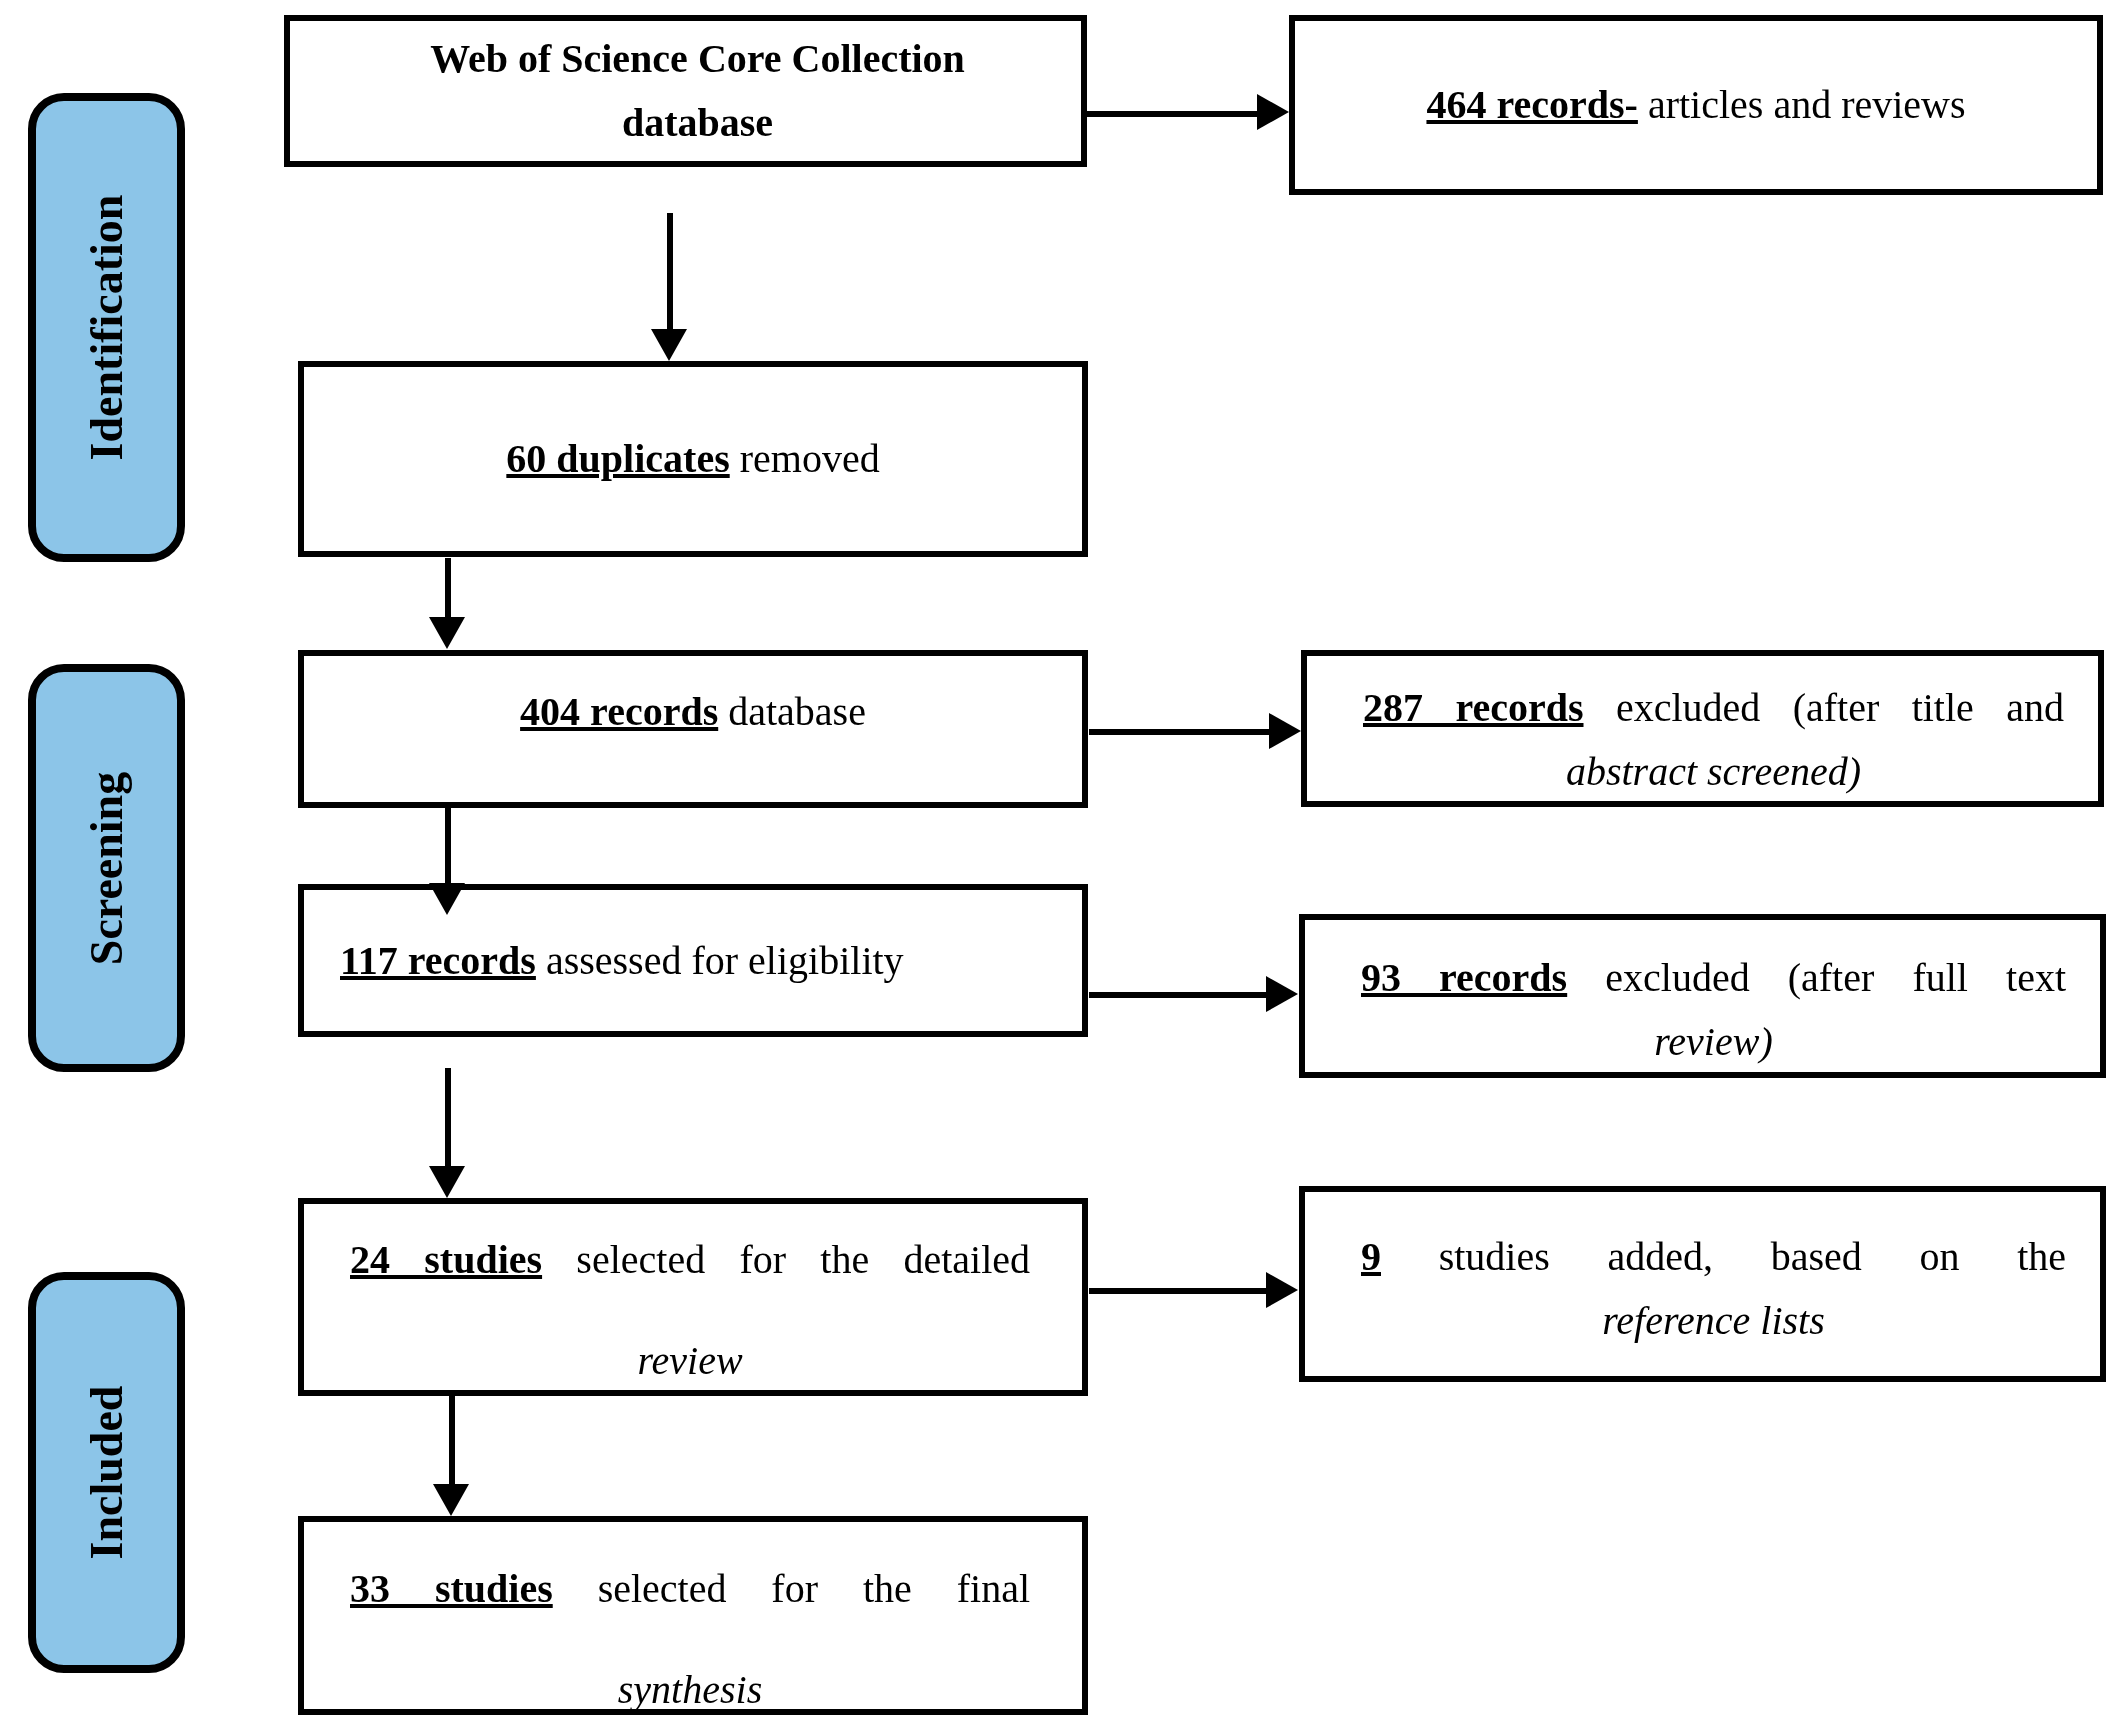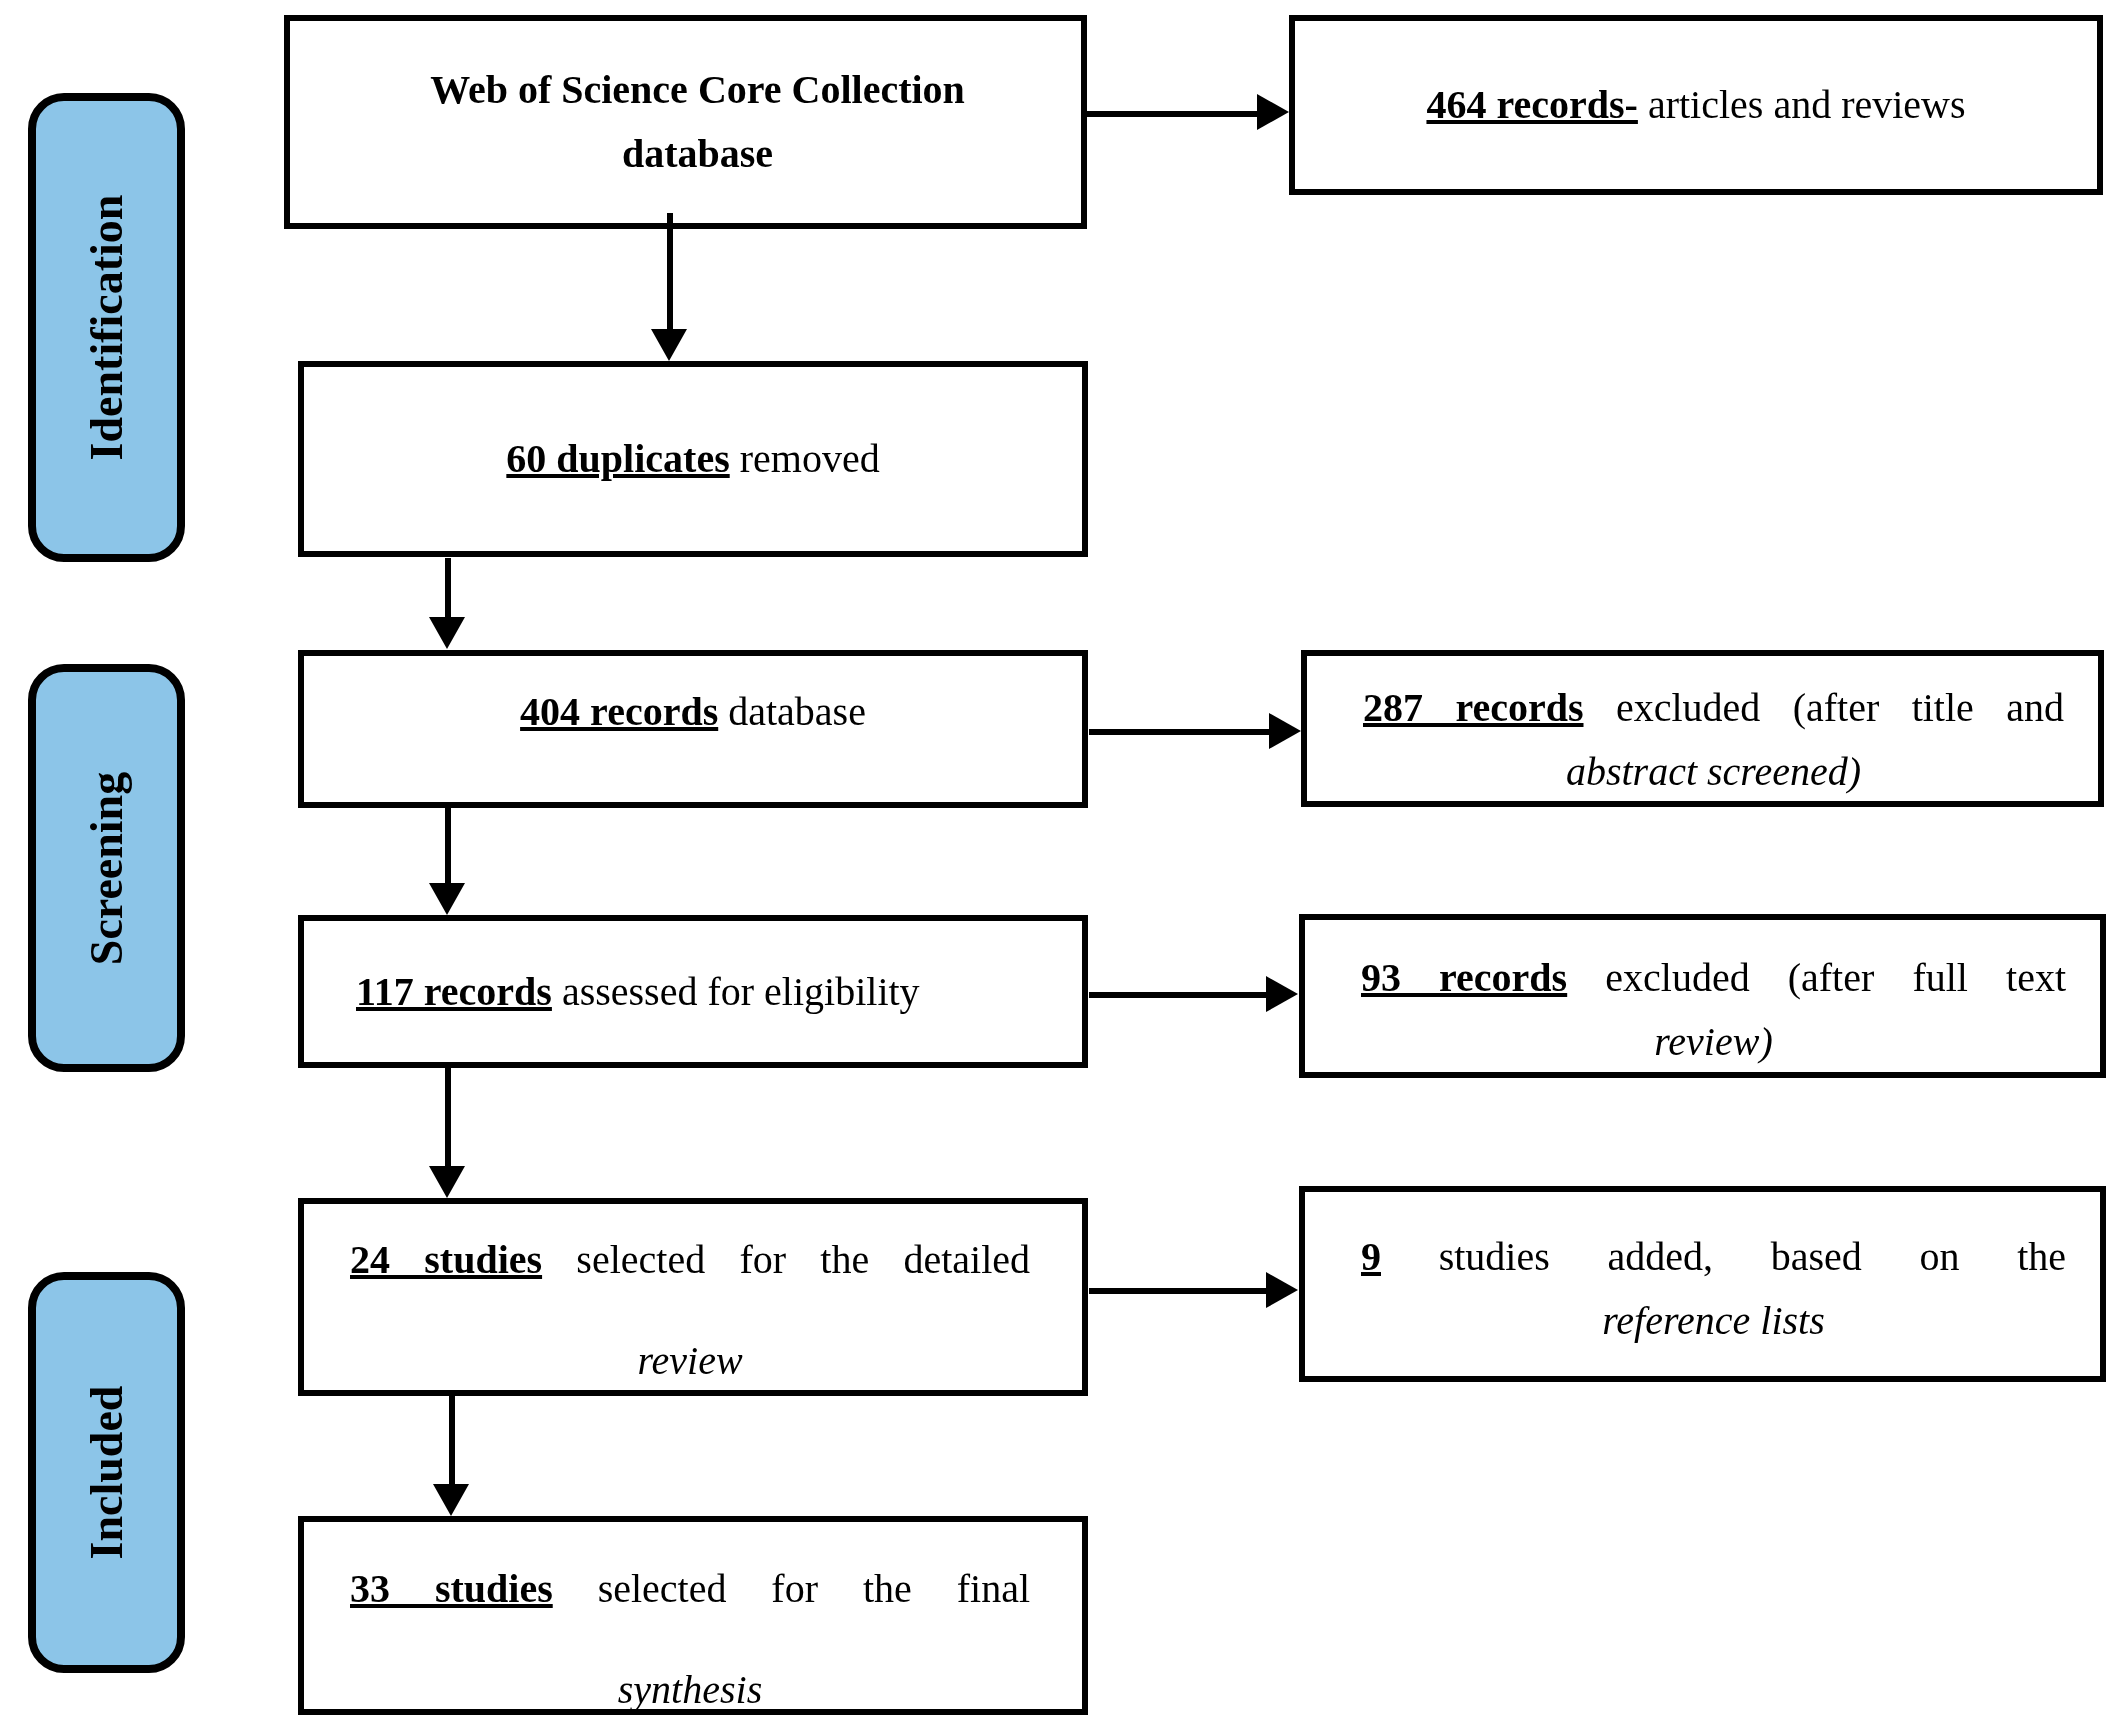--- a/index.html
+++ b/index.html
@@ -55,24 +55,24 @@
     border-left:18.5px solid transparent;
     border-right:18.5px solid transparent;
   }
 
   
   #stage-identification{left:28px;top:93px;width:157px;height:469px;}
   #stage-screening{left:28px;top:664px;width:157px;height:408px;}
   #stage-included{left:28px;top:1272px;width:157px;height:401px;}
 
   
-  #box-source{left:284px;top:15.4px;width:803px;height:214px;font-weight:bold;line-height:1.6;padding-left:24px;}
+  #box-source{left:284px;top:15.4px;width:803px;height:152px;font-weight:bold;line-height:1.6;padding-left:24px;}
   #box-duplicates{left:298px;top:361px;width:790px;height:196px;}
   #box-screened{left:298px;top:650px;width:790px;height:158px;align-items:flex-start;padding-top:32px;}
-  #box-eligibility{left:298px;top:915px;width:790px;height:153px;display:flex;align-items:center;padding-left:52px;}
+  #box-eligibility{left:298px;top:884px;width:790px;height:153px;display:flex;align-items:center;padding-left:36px;}
   #box-detailed{left:298px;top:1198px;width:790px;height:198px;padding:32px 52px 0 46px;}
   #box-detailed .l2{margin-top:53px;}
   #box-final{left:298px;top:1516px;width:790px;height:199px;padding:43px 52px 0 46px;}
   #box-final .l2{margin-top:53px;}
   #box-records464{left:1289px;top:15.4px;width:814px;height:180px;}
   #box-excluded287{left:1301px;top:650px;width:803px;height:157px;padding:28px 34px 0 56px;}
   #box-excluded287 .l2{margin-top:16px;}
   #box-excluded93{left:1299px;top:914px;width:807px;height:164px;padding:34px 34px 0 56px;}
   #box-excluded93 .l2{margin-top:16px;}
   #box-added9{left:1299px;top:1186px;width:807px;height:196px;padding:41px 34px 8px 56px;}

